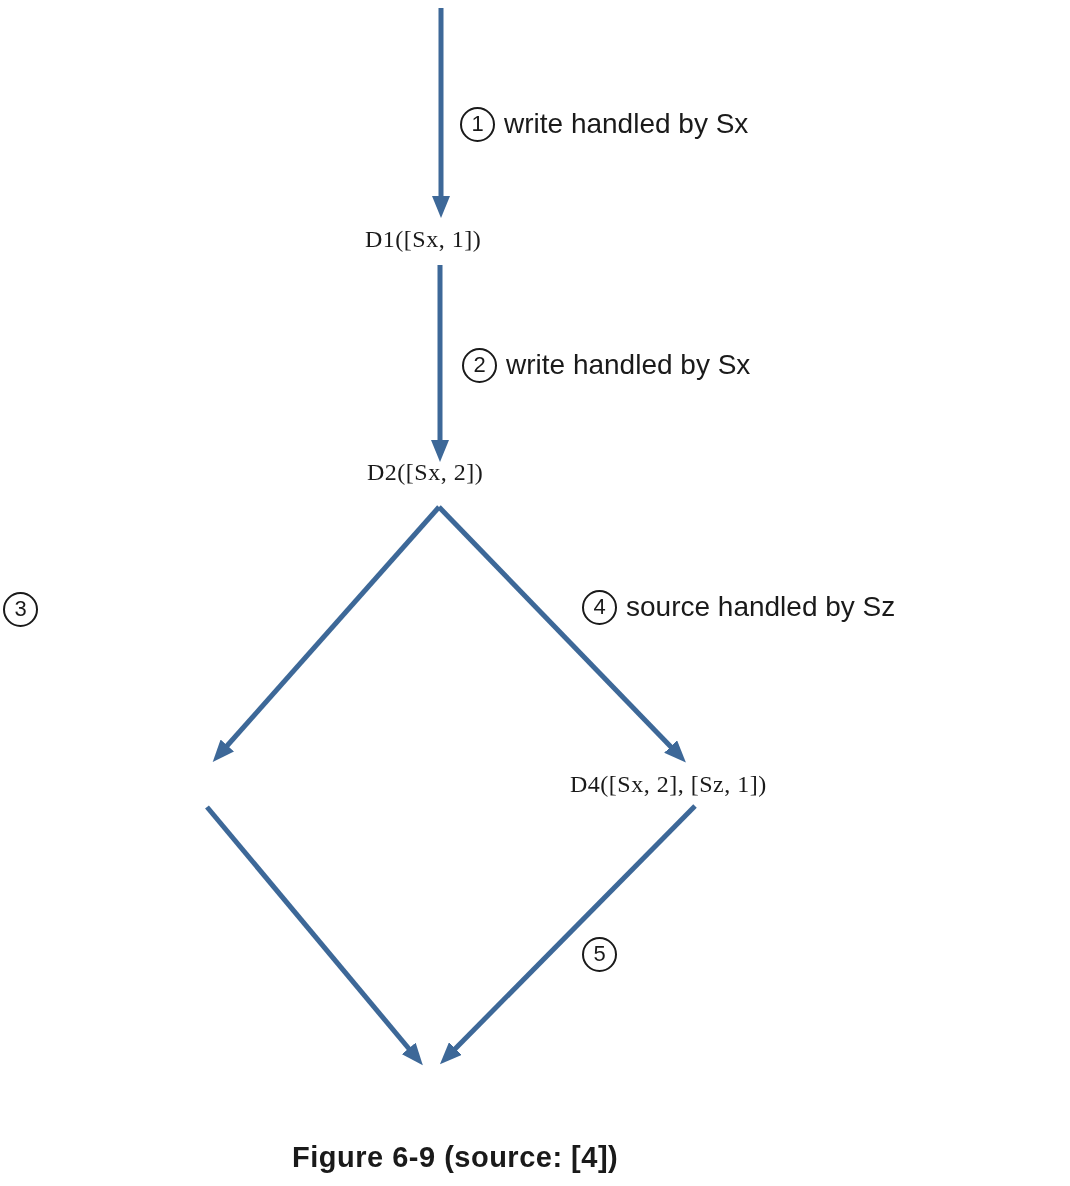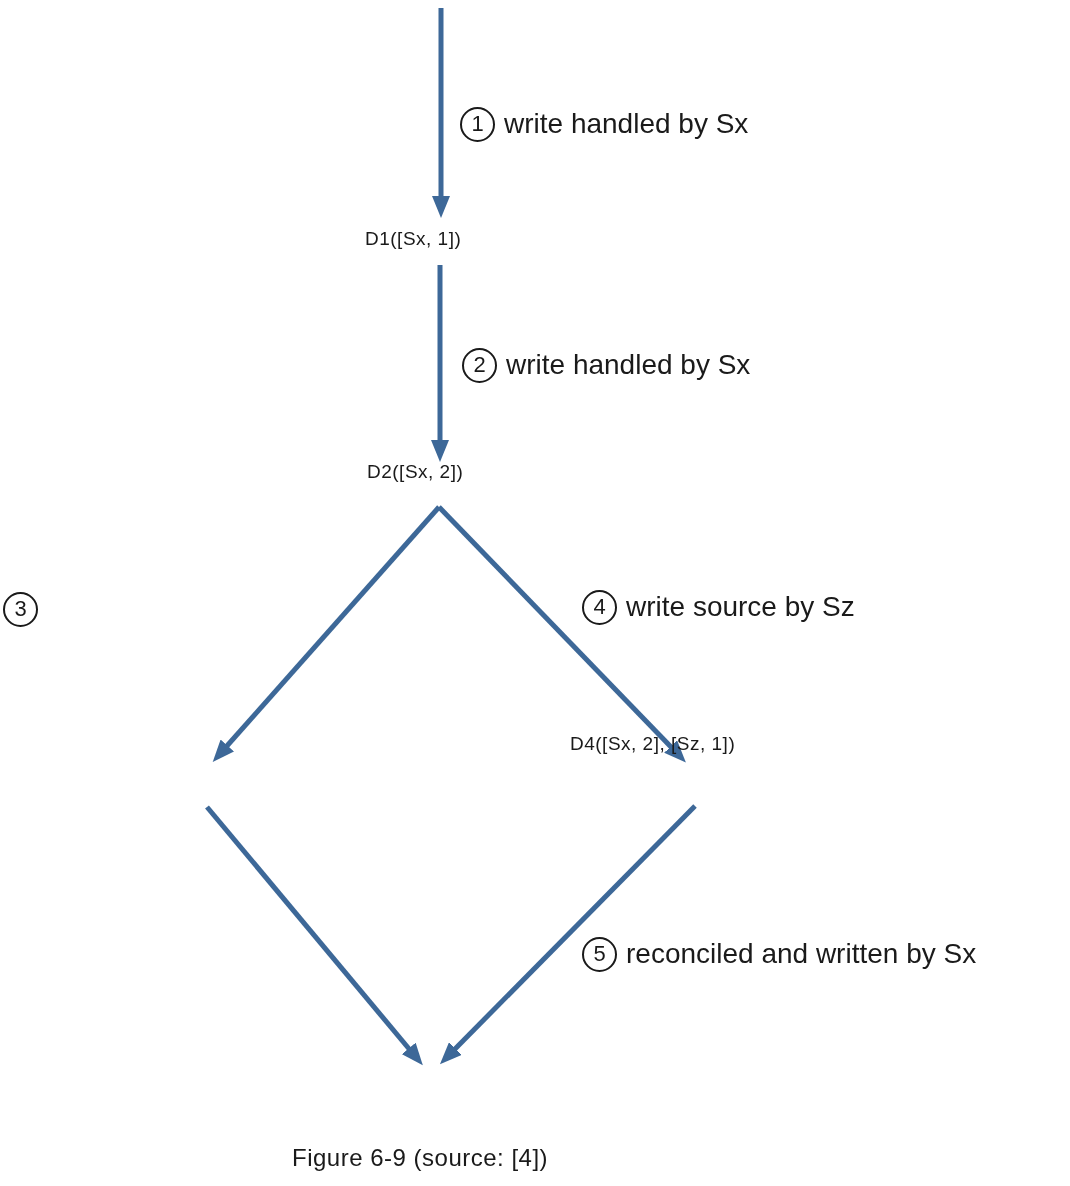--- a/index.html
+++ b/index.html
@@ -18,24 +18,25 @@
   }
   .arrow-layer {
     position: absolute;
     left: 0;
     top: 0;
     width: 1070px;
     height: 1186px;
   }
   .node {
     position: absolute;
-    font-size: 19px;
+    font-size: 24px;
     line-height: 34px;
     white-space: pre;
     letter-spacing: 0.5px;
+    font-family: Liberation Serif, serif;
   }
   .step {
     position: absolute;
     height: 36px;
     display: flex;
     align-items: center;
     gap: 9px;
     font-size: 28px;
     white-space: nowrap;
   }
@@ -46,23 +47,24 @@
     border: 2.5px solid #1a1a1a;
     border-radius: 50%;
     display: inline-flex;
     align-items: center;
     justify-content: center;
     font-size: 22px;
     flex: 0 0 auto;
   }
   .caption {
     position: absolute;
-    font-size: 24px;
+    font-size: 29px;
     line-height: 35px;
     letter-spacing: 0.5px;
+    font-weight: bold;
   }
 </style>
 </head>
 <body>
 
 <div class="stage">
 
   <svg class="arrow-layer" width="1070" height="1186" viewBox="0 0 1070 1186" xmlns="http://www.w3.org/2000/svg">
     <defs>
       <marker id="ah" viewBox="0 0 22 18" refX="2" refY="9" markerWidth="22" markerHeight="18" markerUnits="userSpaceOnUse" orient="auto">
@@ -92,31 +94,30 @@
     <span class="num">2</span>
     <span>write handled by Sx</span>
   </div>
 
   <div class="step" style="left:3px; top:591px">
     <span class="num">3</span>
   </div>
 
   <div class="step" style="left:582px; top:589px">
     <span class="num">4</span>
-    <span>write source by Sz</span>
+    <span>source handled by Sz</span>
   </div>
 
   <div class="step" style="left:582px; top:936px">
     <span class="num">5</span>
-    <span>reconciled and written by Sx</span>
   </div>
 
   <div class="node" style="left:365px; top:222px">D1([Sx, 1])</div>
 
   <div class="node" style="left:367px; top:455px">D2([Sx, 2])</div>
 
 
-  <div class="node" style="left:570px; top:727px">D4([Sx, 2], [Sz, 1])</div>
+  <div class="node" style="left:570px; top:767px">D4([Sx, 2], [Sz, 1])</div>
 
 
   <div class="caption" style="left:292px; top:1140px">Figure 6-9 (source: [4])</div>
 
 </div>
 
 </body></html>

